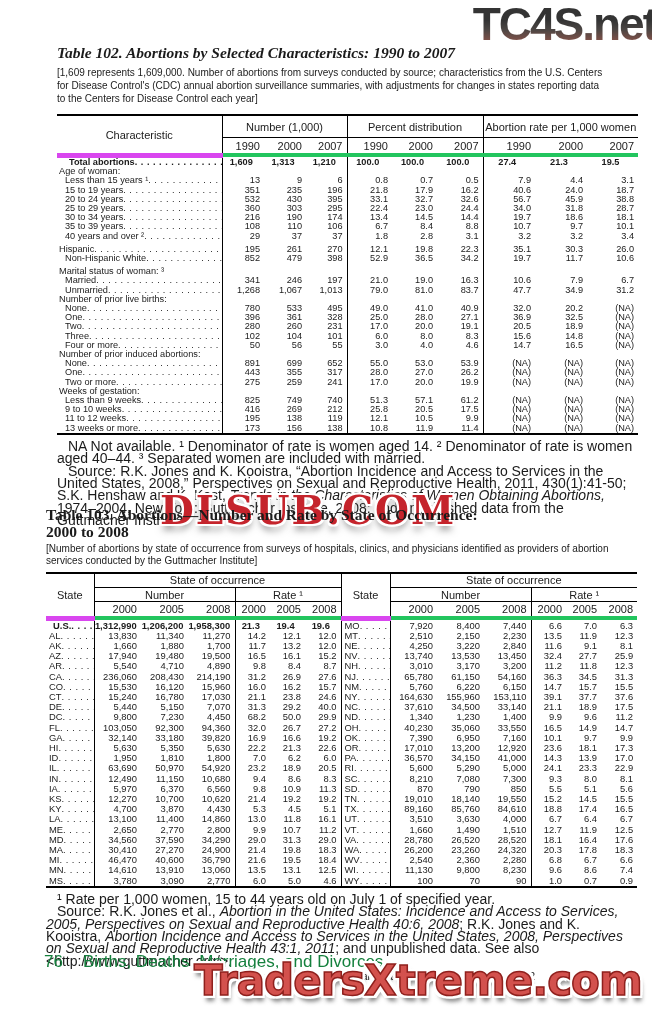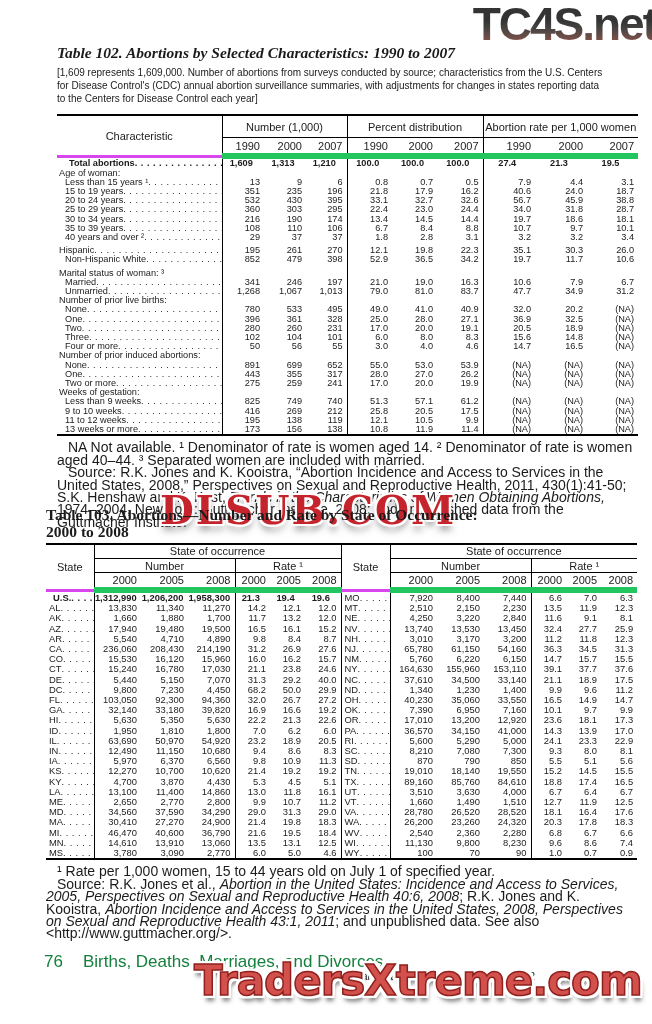--- a/index.html
+++ b/index.html
@@ -17,23 +17,23 @@
 
   
   table.tbl{border-collapse:collapse;table-layout:fixed;width:100%;
             border-top:2px solid #000;border-bottom:2px solid #000;}
   .tbl th{font-weight:normal;font-size:11px;padding:0;text-align:center;}
   .vl{border-left:1px solid #000;}
   .grp{vertical-align:middle;line-height:10.5px;}
   .t102 .grp{height:21px;}
   .t103 .grp{height:13px;margin-top:48px;}
   .sub{border-top:1px solid #000;height:13px;}
-  .year{border-top:1px solid #000;border-bottom:6px solid #22c55e;height:15px;}
+  .year{border-top:1px solid #000;border-bottom:4px solid #22c55e;height:15px;}
   .t103 .year{height:14px;}
-  .charhead,.sthead{border-bottom:3px solid #d946ef;vertical-align:middle;}
+  .charhead,.sthead{border-bottom:5px solid #d946ef;vertical-align:middle;}
   .tbl td{padding:0;font-size:9.2px;line-height:9.2px;vertical-align:bottom;}
   .t103 td{font-size:9.4px;line-height:10.2px;}
   td.val,th.year{text-align:right;padding-right:4px;}
   tr.b td,td.b{font-weight:bold;text-align:center;}
   tr.spacer td{height:4px;line-height:4px;font-size:2px;}
   .lblwrap{display:flex;overflow:hidden;}
   .lt{white-space:nowrap;}
   .ind0{padding-left:2px;}
   .ind1{padding-left:8px;}
   .ind2{padding-left:12px;}
@@ -629,20 +629,21 @@
 
     <p class="fnote">NA Not available. ¹ Denominator of rate is women aged 14. ² Denominator of rate is women aged 40–44. ³ Separated women are included with married.</p>
     <p class="src" id="t102-source"><span>Source: R.K. Jones and K. Kooistra, “Abortion Incidence and Access to Services in the United States, 2008,” Perspectives on Sexual and Reproductive Health, 2011, 430(1):41-50; S.K. Henshaw and K. Kost, </span><span class="it">Trends in the Characteristics of Women Obtaining Abortions,</span><span> 1974–2004, New York: Guttmacher Institute, 2008; and unpublished data from the Guttmacher Institute.</span></p>
   </div>
 
   <div class="wm-mid">DLSUB.COM</div>
 
   <div class="t103-block">
     <h1 class="ttl">Table 103. Abortions—Number and Rate by State of Occurrence:</h1>
     <h1 class="ttl ttl2-sp">2000 to 2008</h1>
+    <p class="note">[Number of abortions by state of occurrence from surveys of hospitals, clinics, and physicians identified as providers of abortion services conducted by the Guttmacher Institute]</p>
 
     <table class="tbl t103">
       <colgroup>
         <col style="width:48px">
           <col style="width:47px">
           <col style="width:47px">
           <col style="width:47px">
         <col style="width:35px">
           <col style="width:35px">
           <col style="width:36px">

